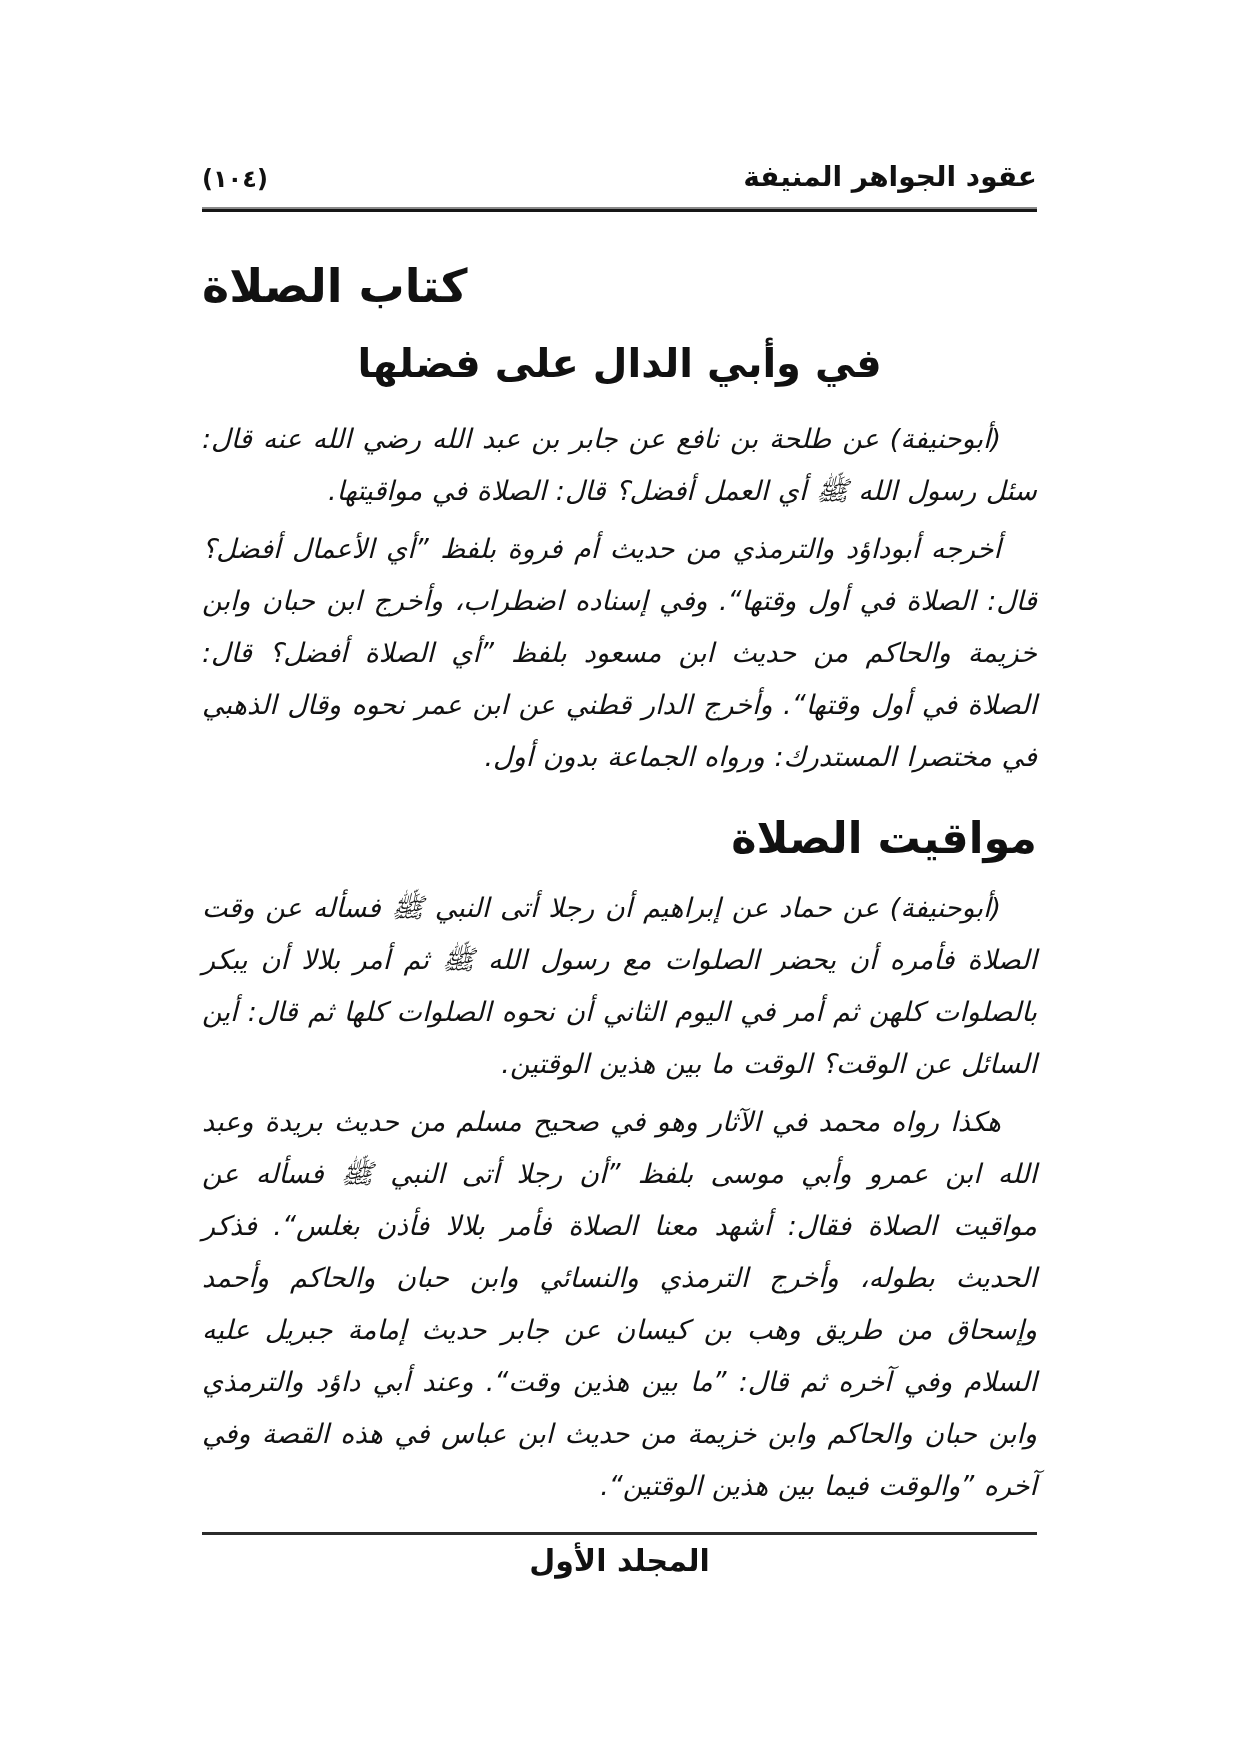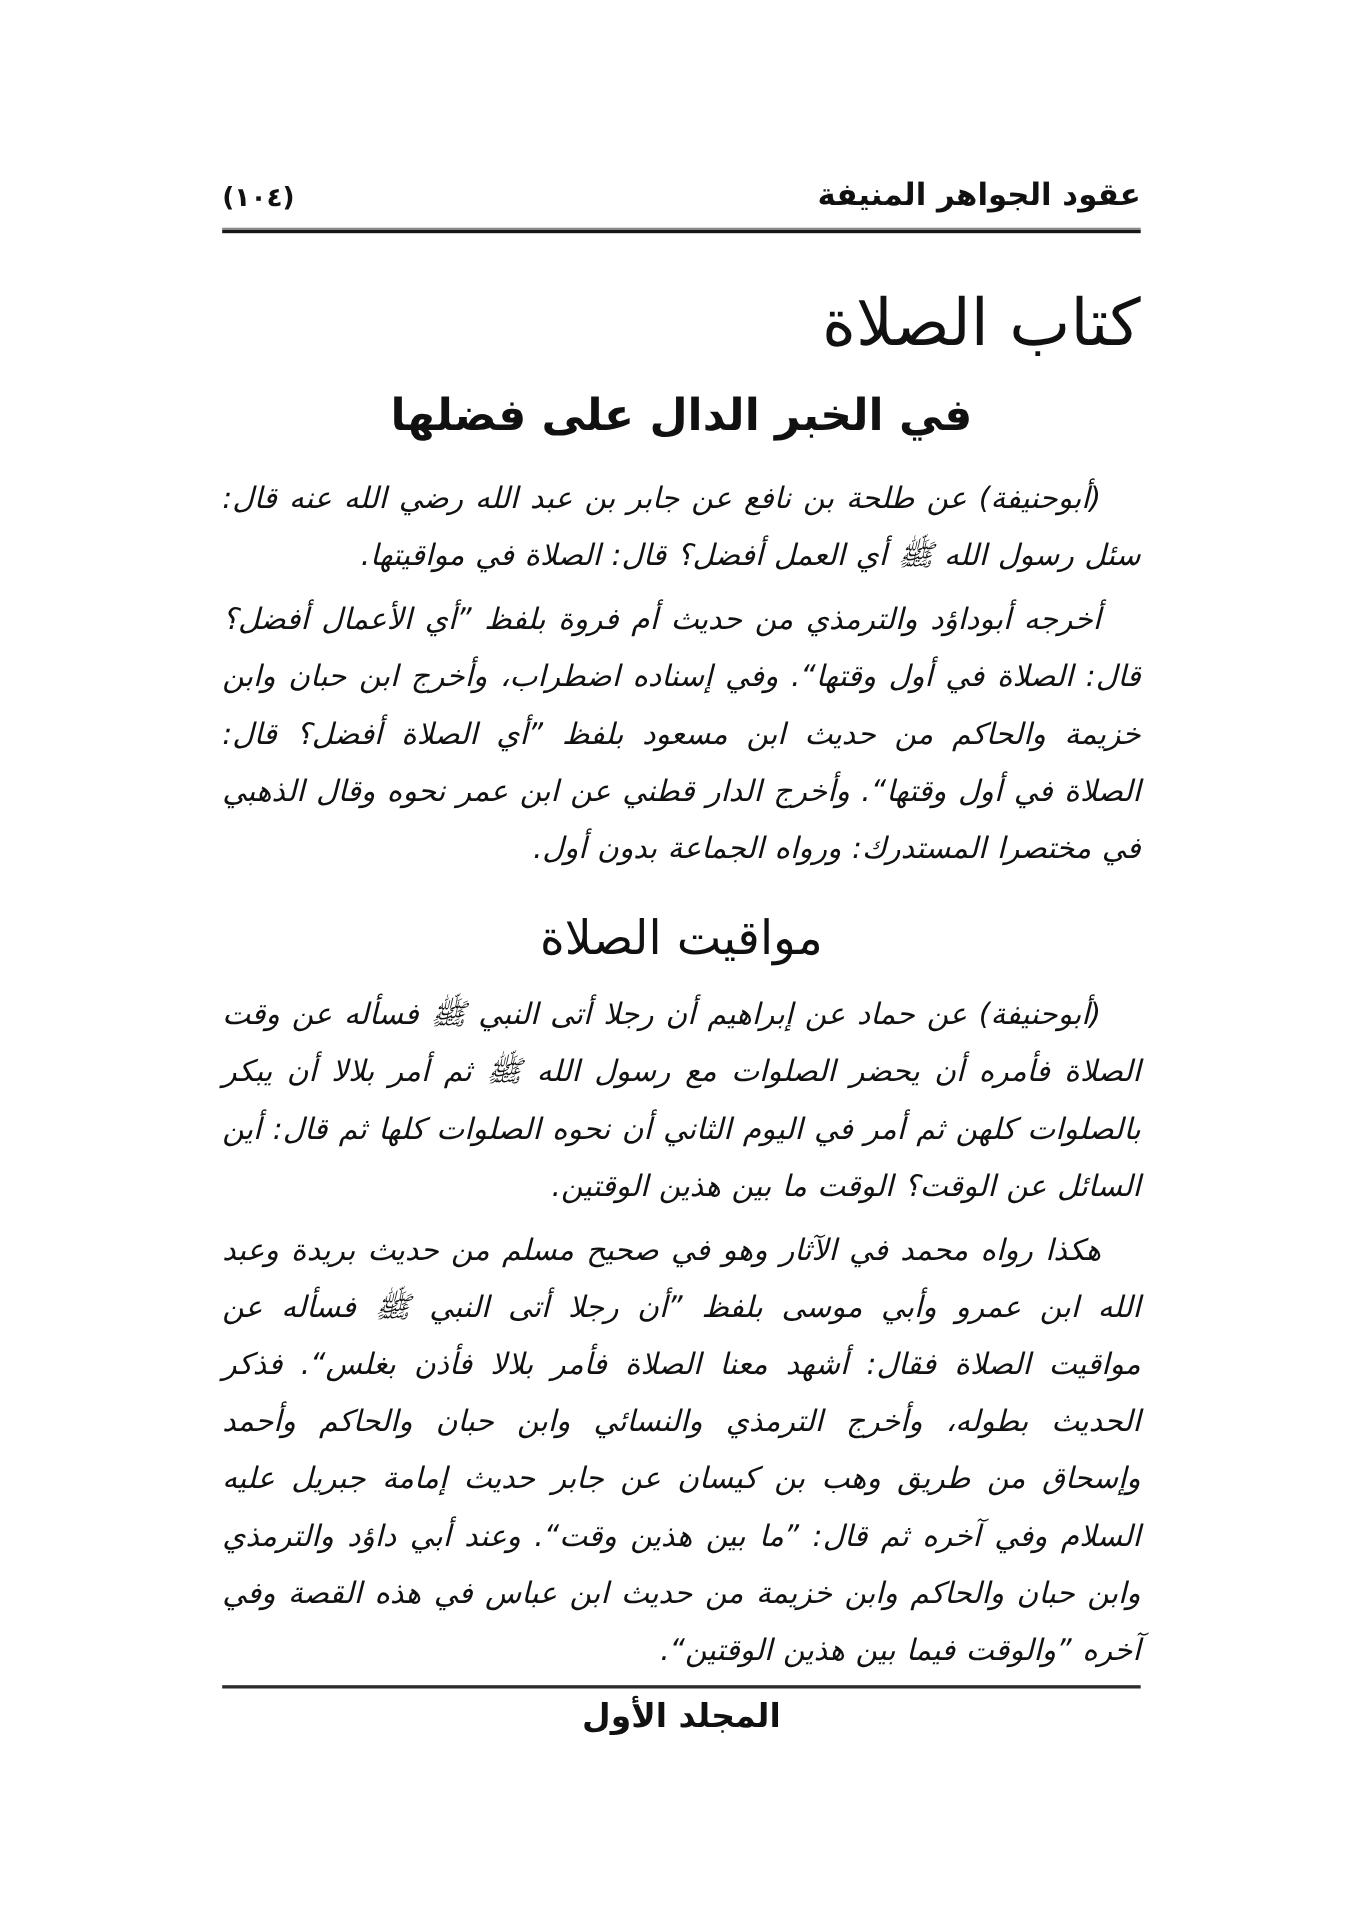--- a/index.html
+++ b/index.html
@@ -45,38 +45,38 @@
   }
   .header-rule {
     margin-top: 14px;
     height: 1px;
     border-top: 2px solid #8a8a8a;
     border-bottom: 3px solid #161616;
   }
   
   .chapter-title {
     margin-top: 48px;
-    text-align: right;
-    font-size: 59px;
-    font-weight: normal;
+    text-align: left;
+    font-size: 46px;
+    font-weight: bold;
     line-height: 1.15;
   }
   .section-heading-1 {
     margin-top: 26px;
     text-align: center;
     font-size: 40px;
     font-weight: bold;
     line-height: 1.2;
   }
   .section-heading-2 {
     margin-top: 30px;
     margin-bottom: 18px;
-    text-align: center;
+    text-align: right;
     font-size: 43px;
-    font-weight: normal;
+    font-weight: bold;
     line-height: 1.2;
   }
   
   .body-text { margin-top: 26px; }
   p.para {
     font-size: 27px;
     line-height: 52px;
     text-align: justify;
     text-indent: 36px;
     margin-bottom: 6px;
@@ -111,21 +111,21 @@
 
     <div class="page-header">
       <div class="book-title">عقود الجواهر المنيفة</div>
       <div class="page-number">(١٠٤)</div>
     </div>
 
     <div class="header-rule"></div>
 
     <h1 class="chapter-title">كتاب الصلاة</h1>
 
-    <h2 class="section-heading-1">في الخبر الدال على فضلها</h2>
+    <h2 class="section-heading-1">في وأبي الدال على فضلها</h2>
 
     <div class="body-text">
       <p class="para">(أبوحنيفة) عن طلحة بن نافع عن جابر بن عبد الله رضي الله عنه قال: سئل رسول الله ﷺ أي العمل أفضل؟ قال: الصلاة في مواقيتها.</p>
       <p class="para">أخرجه أبوداؤد والترمذي من حديث أم فروة بلفظ ”أي الأعمال أفضل؟ قال: الصلاة في أول وقتها“. وفي إسناده اضطراب، وأخرج ابن حبان وابن خزيمة والحاكم من حديث ابن مسعود بلفظ ”أي الصلاة أفضل؟ قال: الصلاة في أول وقتها“. وأخرج الدار قطني عن ابن عمر نحوه وقال الذهبي في مختصرا المستدرك: ورواه الجماعة بدون أول.</p>
 
       <h2 class="section-heading-2">مواقيت الصلاة</h2>
 
       <p class="para">(أبوحنيفة) عن حماد عن إبراهيم أن رجلا أتى النبي ﷺ فسأله عن وقت الصلاة فأمره أن يحضر الصلوات مع رسول الله ﷺ ثم أمر بلالا أن يبكر بالصلوات كلهن ثم أمر في اليوم الثاني أن نحوه الصلوات كلها ثم قال: أين السائل عن الوقت؟ الوقت ما بين هذين الوقتين.</p>
       <p class="para">هكذا رواه محمد في الآثار وهو في صحيح مسلم من حديث بريدة وعبد الله ابن عمرو وأبي موسى بلفظ ”أن رجلا أتى النبي ﷺ فسأله عن مواقيت الصلاة فقال: أشهد معنا الصلاة فأمر بلالا فأذن بغلس“. فذكر الحديث بطوله، وأخرج الترمذي والنسائي وابن حبان والحاكم وأحمد وإسحاق من طريق وهب بن كيسان عن جابر حديث إمامة جبريل عليه السلام وفي آخره ثم قال: ”ما بين هذين وقت“. وعند أبي داؤد والترمذي وابن حبان والحاكم وابن خزيمة من حديث ابن عباس في هذه القصة وفي آخره ”والوقت فيما بين هذين الوقتين“.</p>
     </div>

